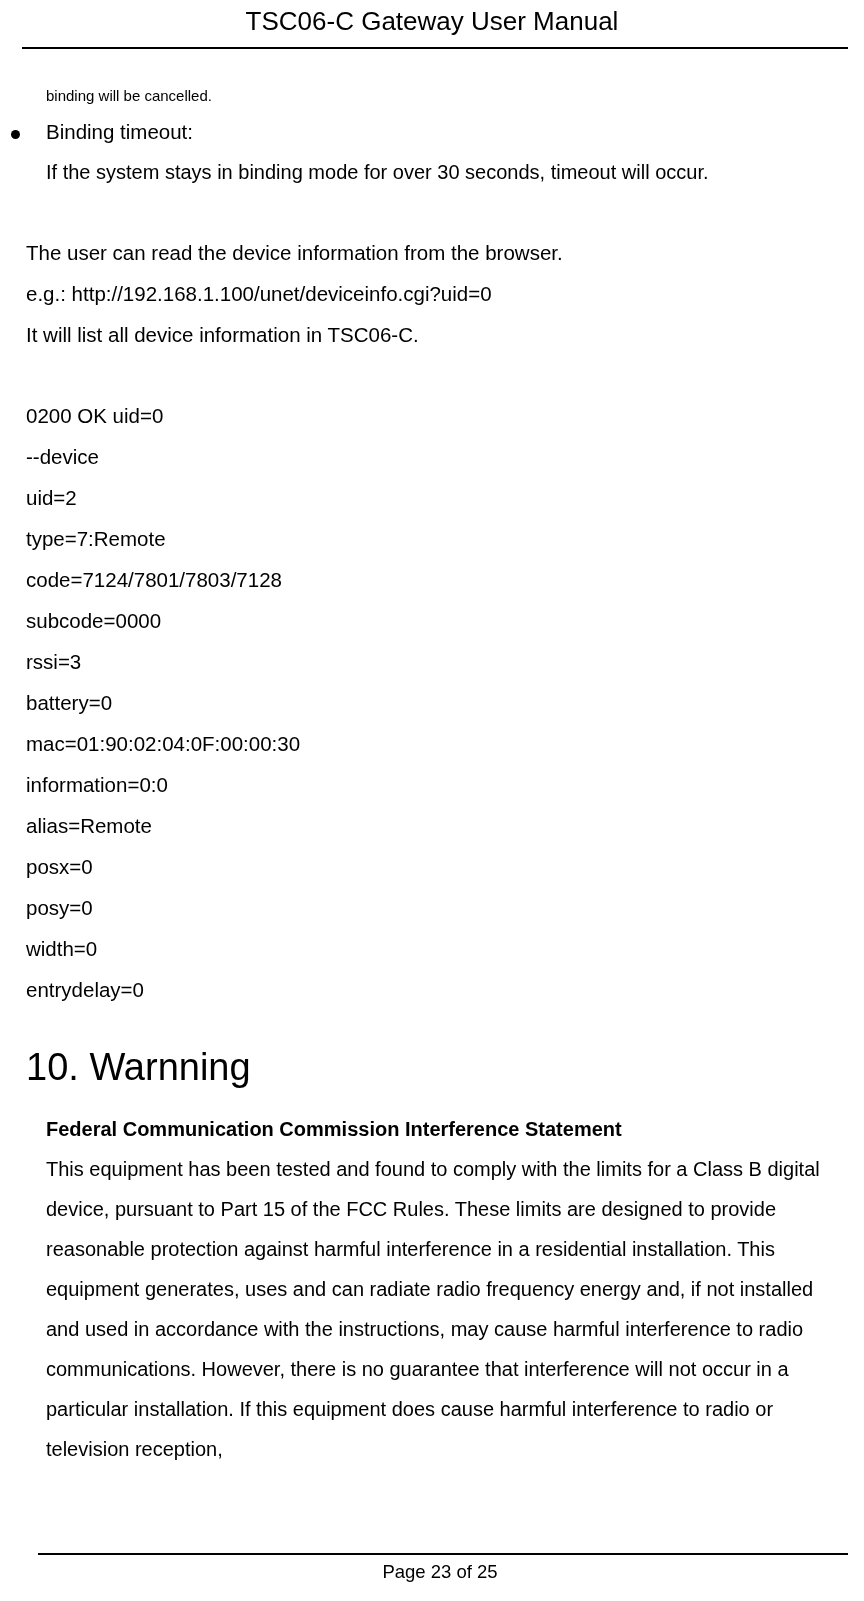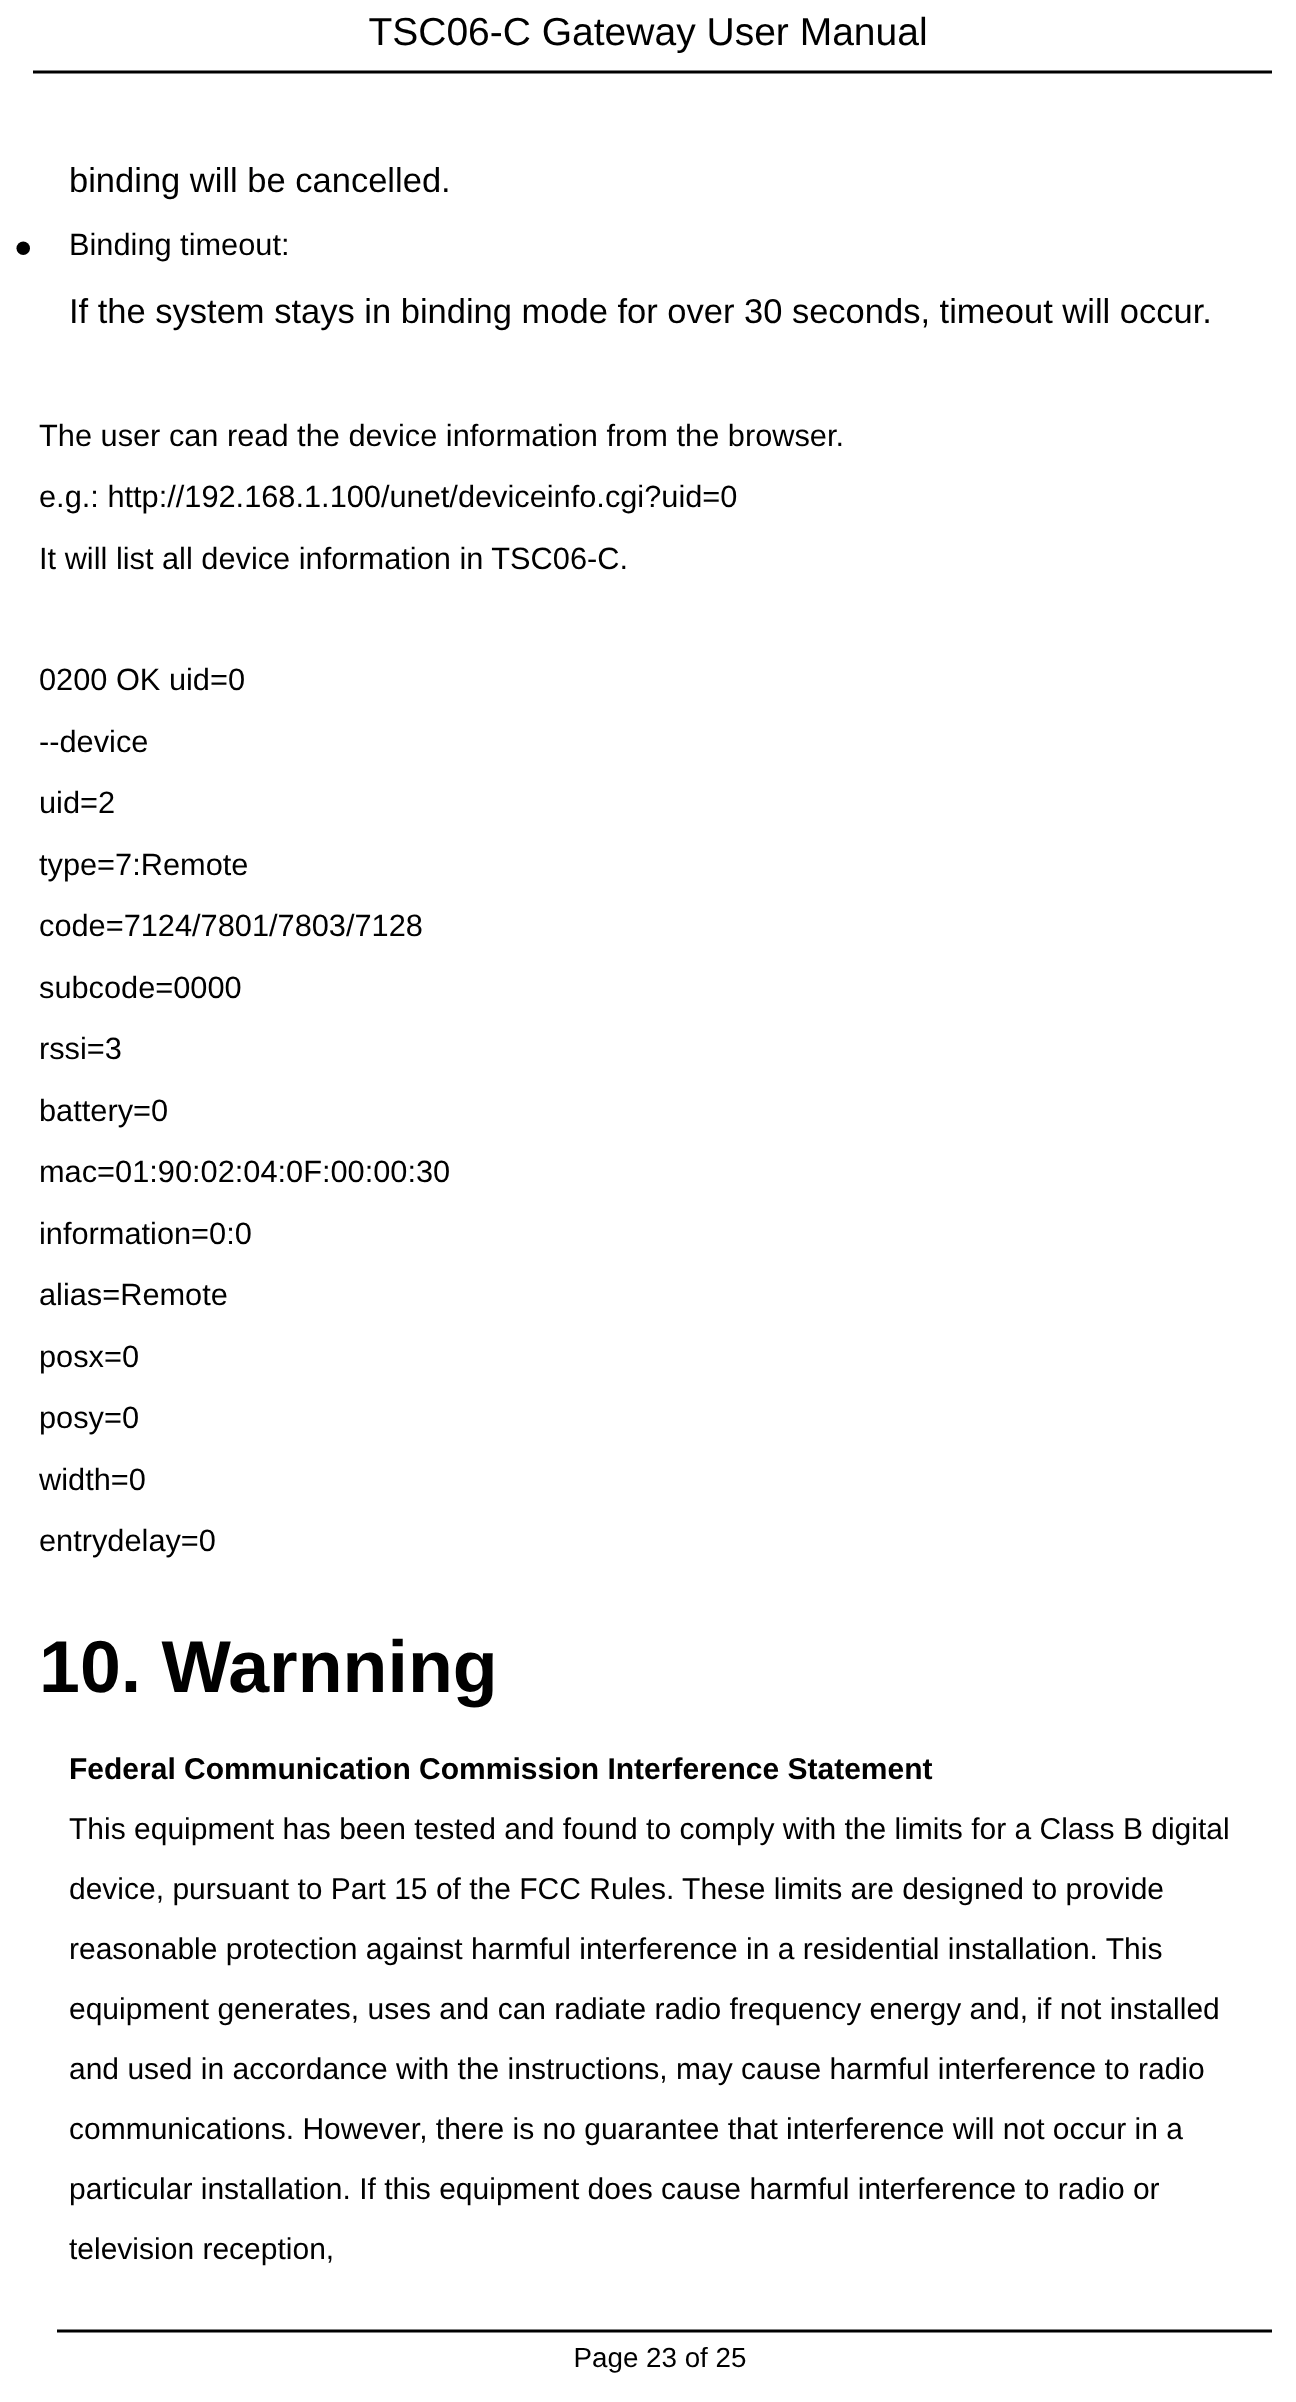--- a/index.html
+++ b/index.html
@@ -19,59 +19,59 @@
     .hr-top {
       border: none;
       border-top: 2px solid #000;
       margin: 0 16px 0 22px;
     }
     .content {
       padding: 0 20px 0 26px;
     }
     .indent-item {
       margin-left: 20px;
-      font-size: 23px;
+      font-size: 15px;
       line-height: 2.0;
-      padding-top: 48px;
+      padding-top: 32px;
     }
     .bullet-row {
       display: flex;
       align-items: baseline;
       font-size: 20.5px;
       line-height: 2.0;
     }
     .bullet-dot {
       width: 9px;
       height: 9px;
       background: #000;
       border-radius: 50%;
       margin-left: -15px;
       margin-right: 26px;
       margin-top: 12px;
       flex-shrink: 0;
     }
     .bullet-sub {
       margin-left: 20px;
-      font-size: 23px;
+      font-size: 20px;
       line-height: 2.0;
     }
     .body-text {
       font-size: 20.5px;
       line-height: 2.0;
       margin-top: 40px;
     }
     .device-block {
       font-size: 20.5px;
       line-height: 2.0;
       margin-top: 40px;
     }
     .device-block div { white-space: pre; }
     .heading {
-      font-size: 49px;
-      font-weight: 700;
+      font-size: 38px;
+      font-weight: 400;
       margin-top: 36px;
       margin-bottom: 20px;
     }
     .warning-block {
       margin-left: 20px;
       margin-right: 6px;
     }
     .warning-title {
       font-family: Arial, Helvetica, sans-serif;
       font-size: 20px;

